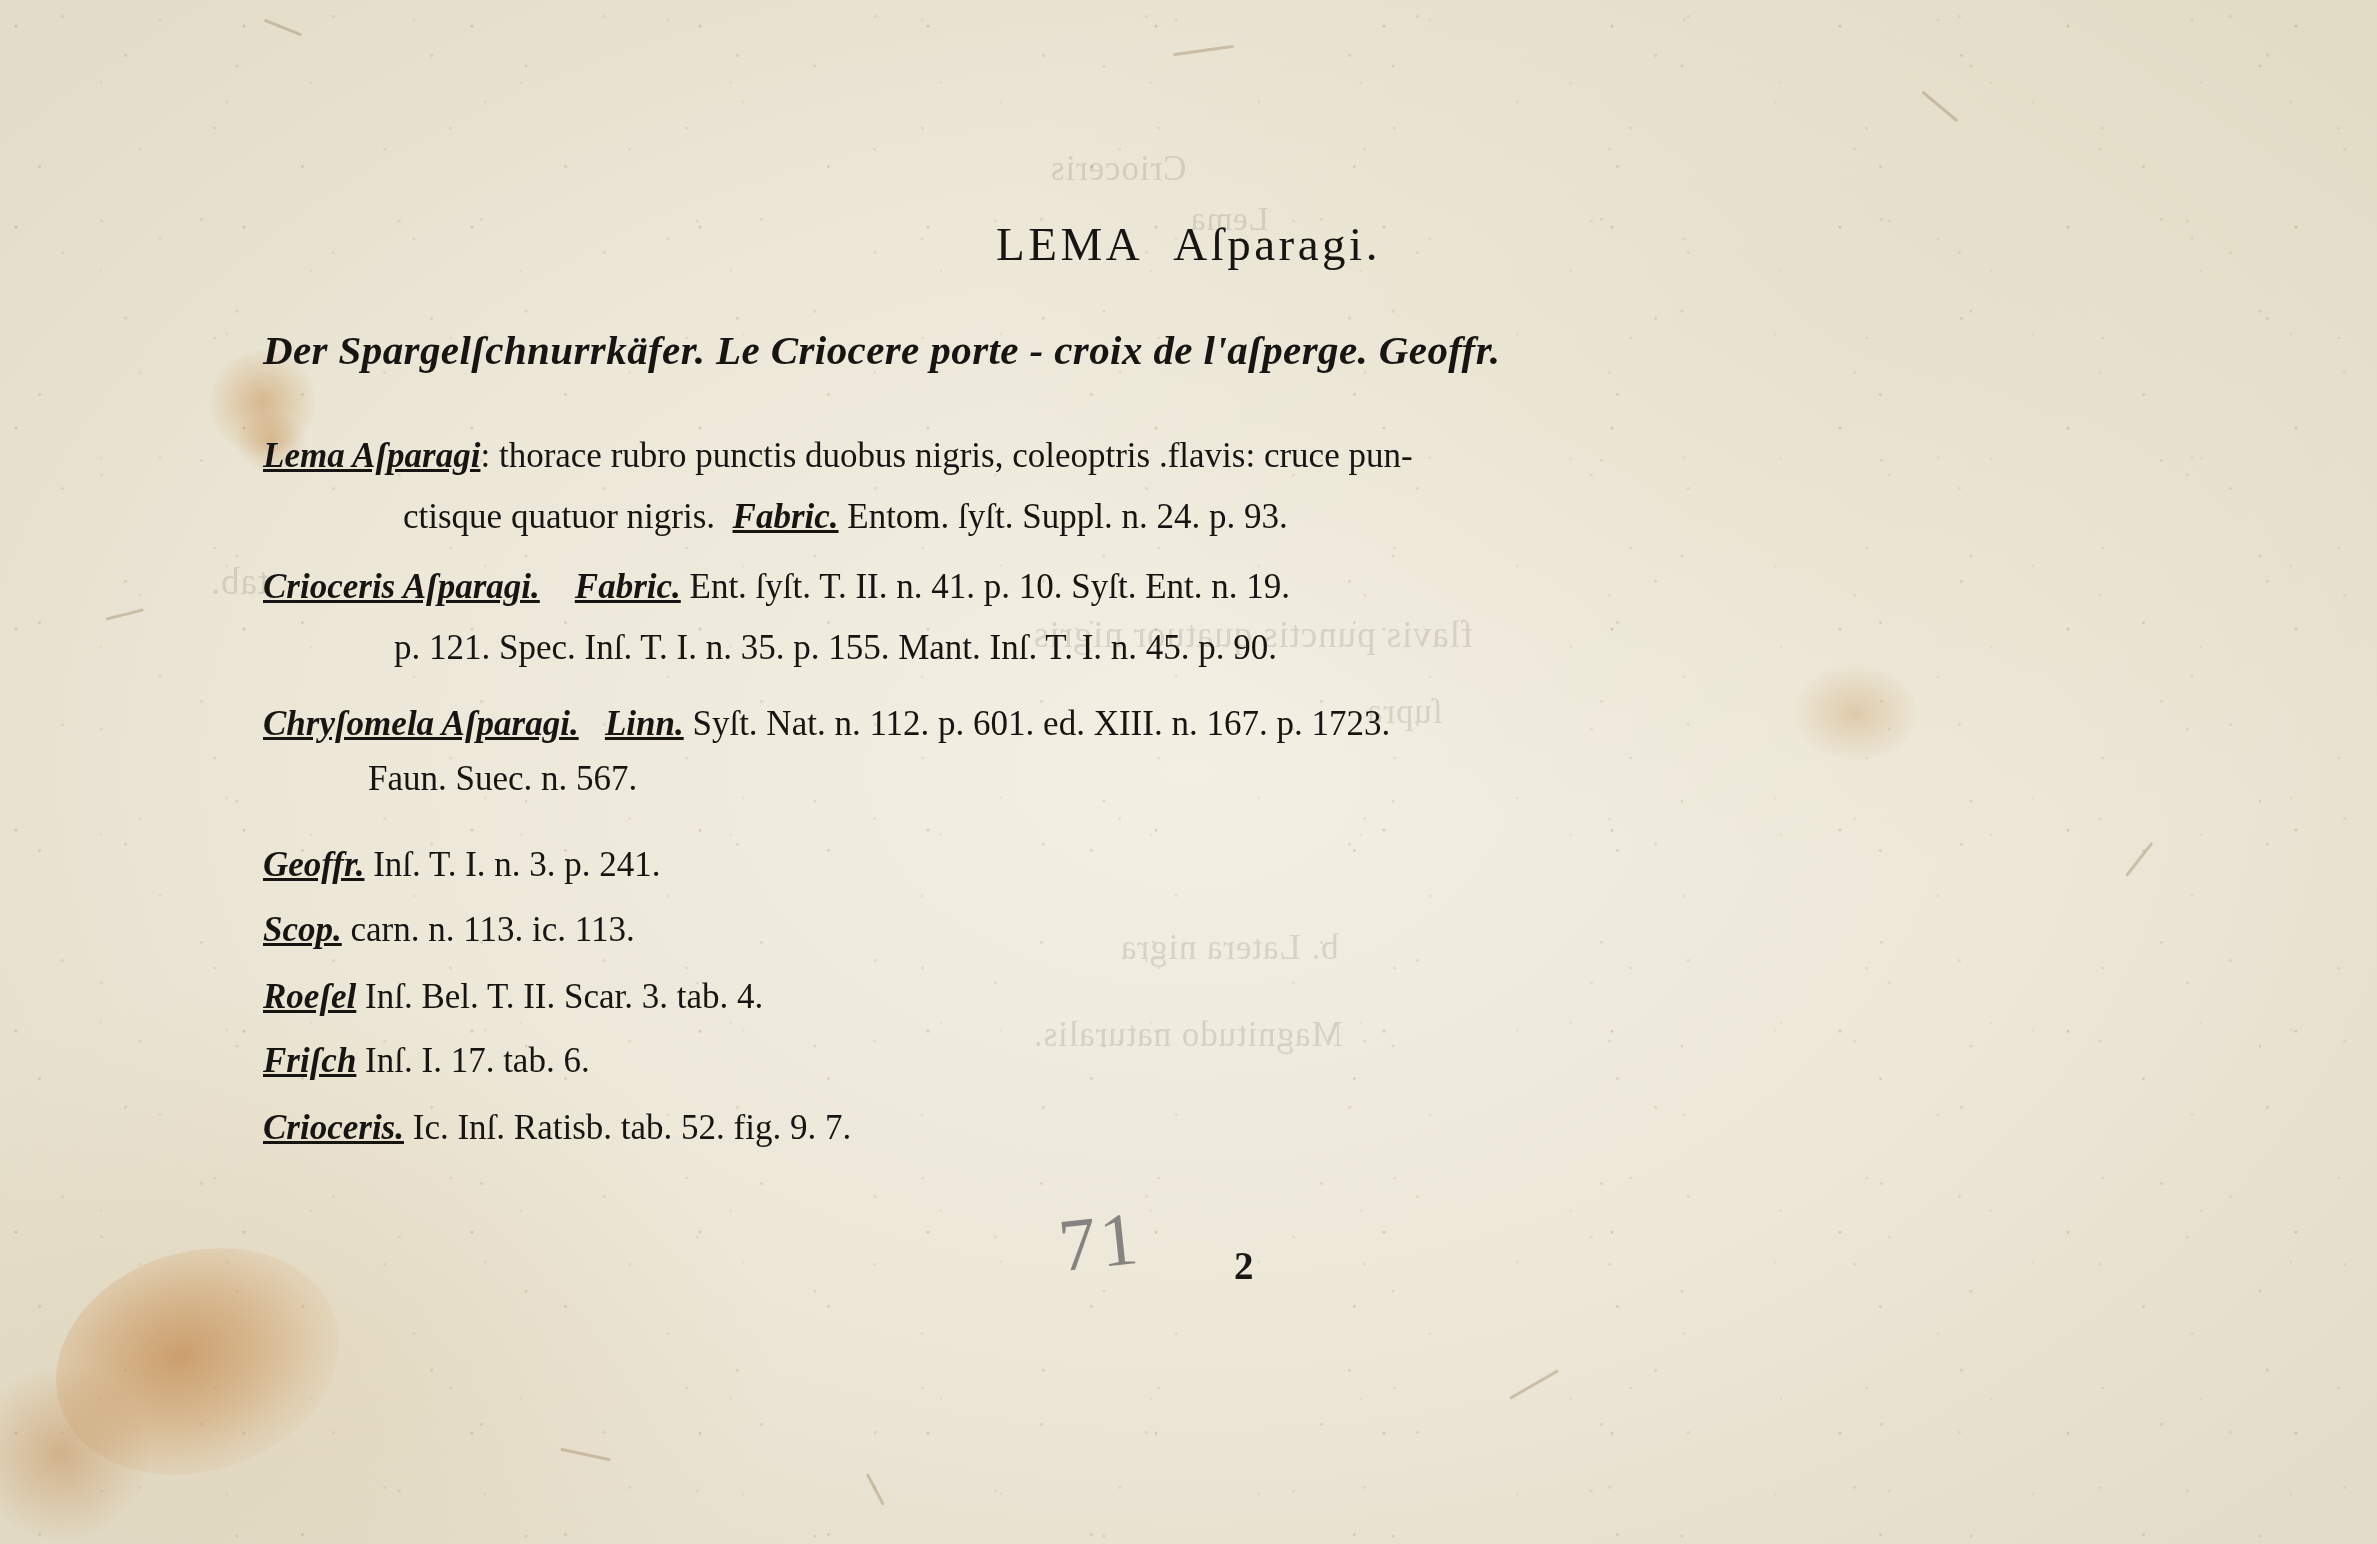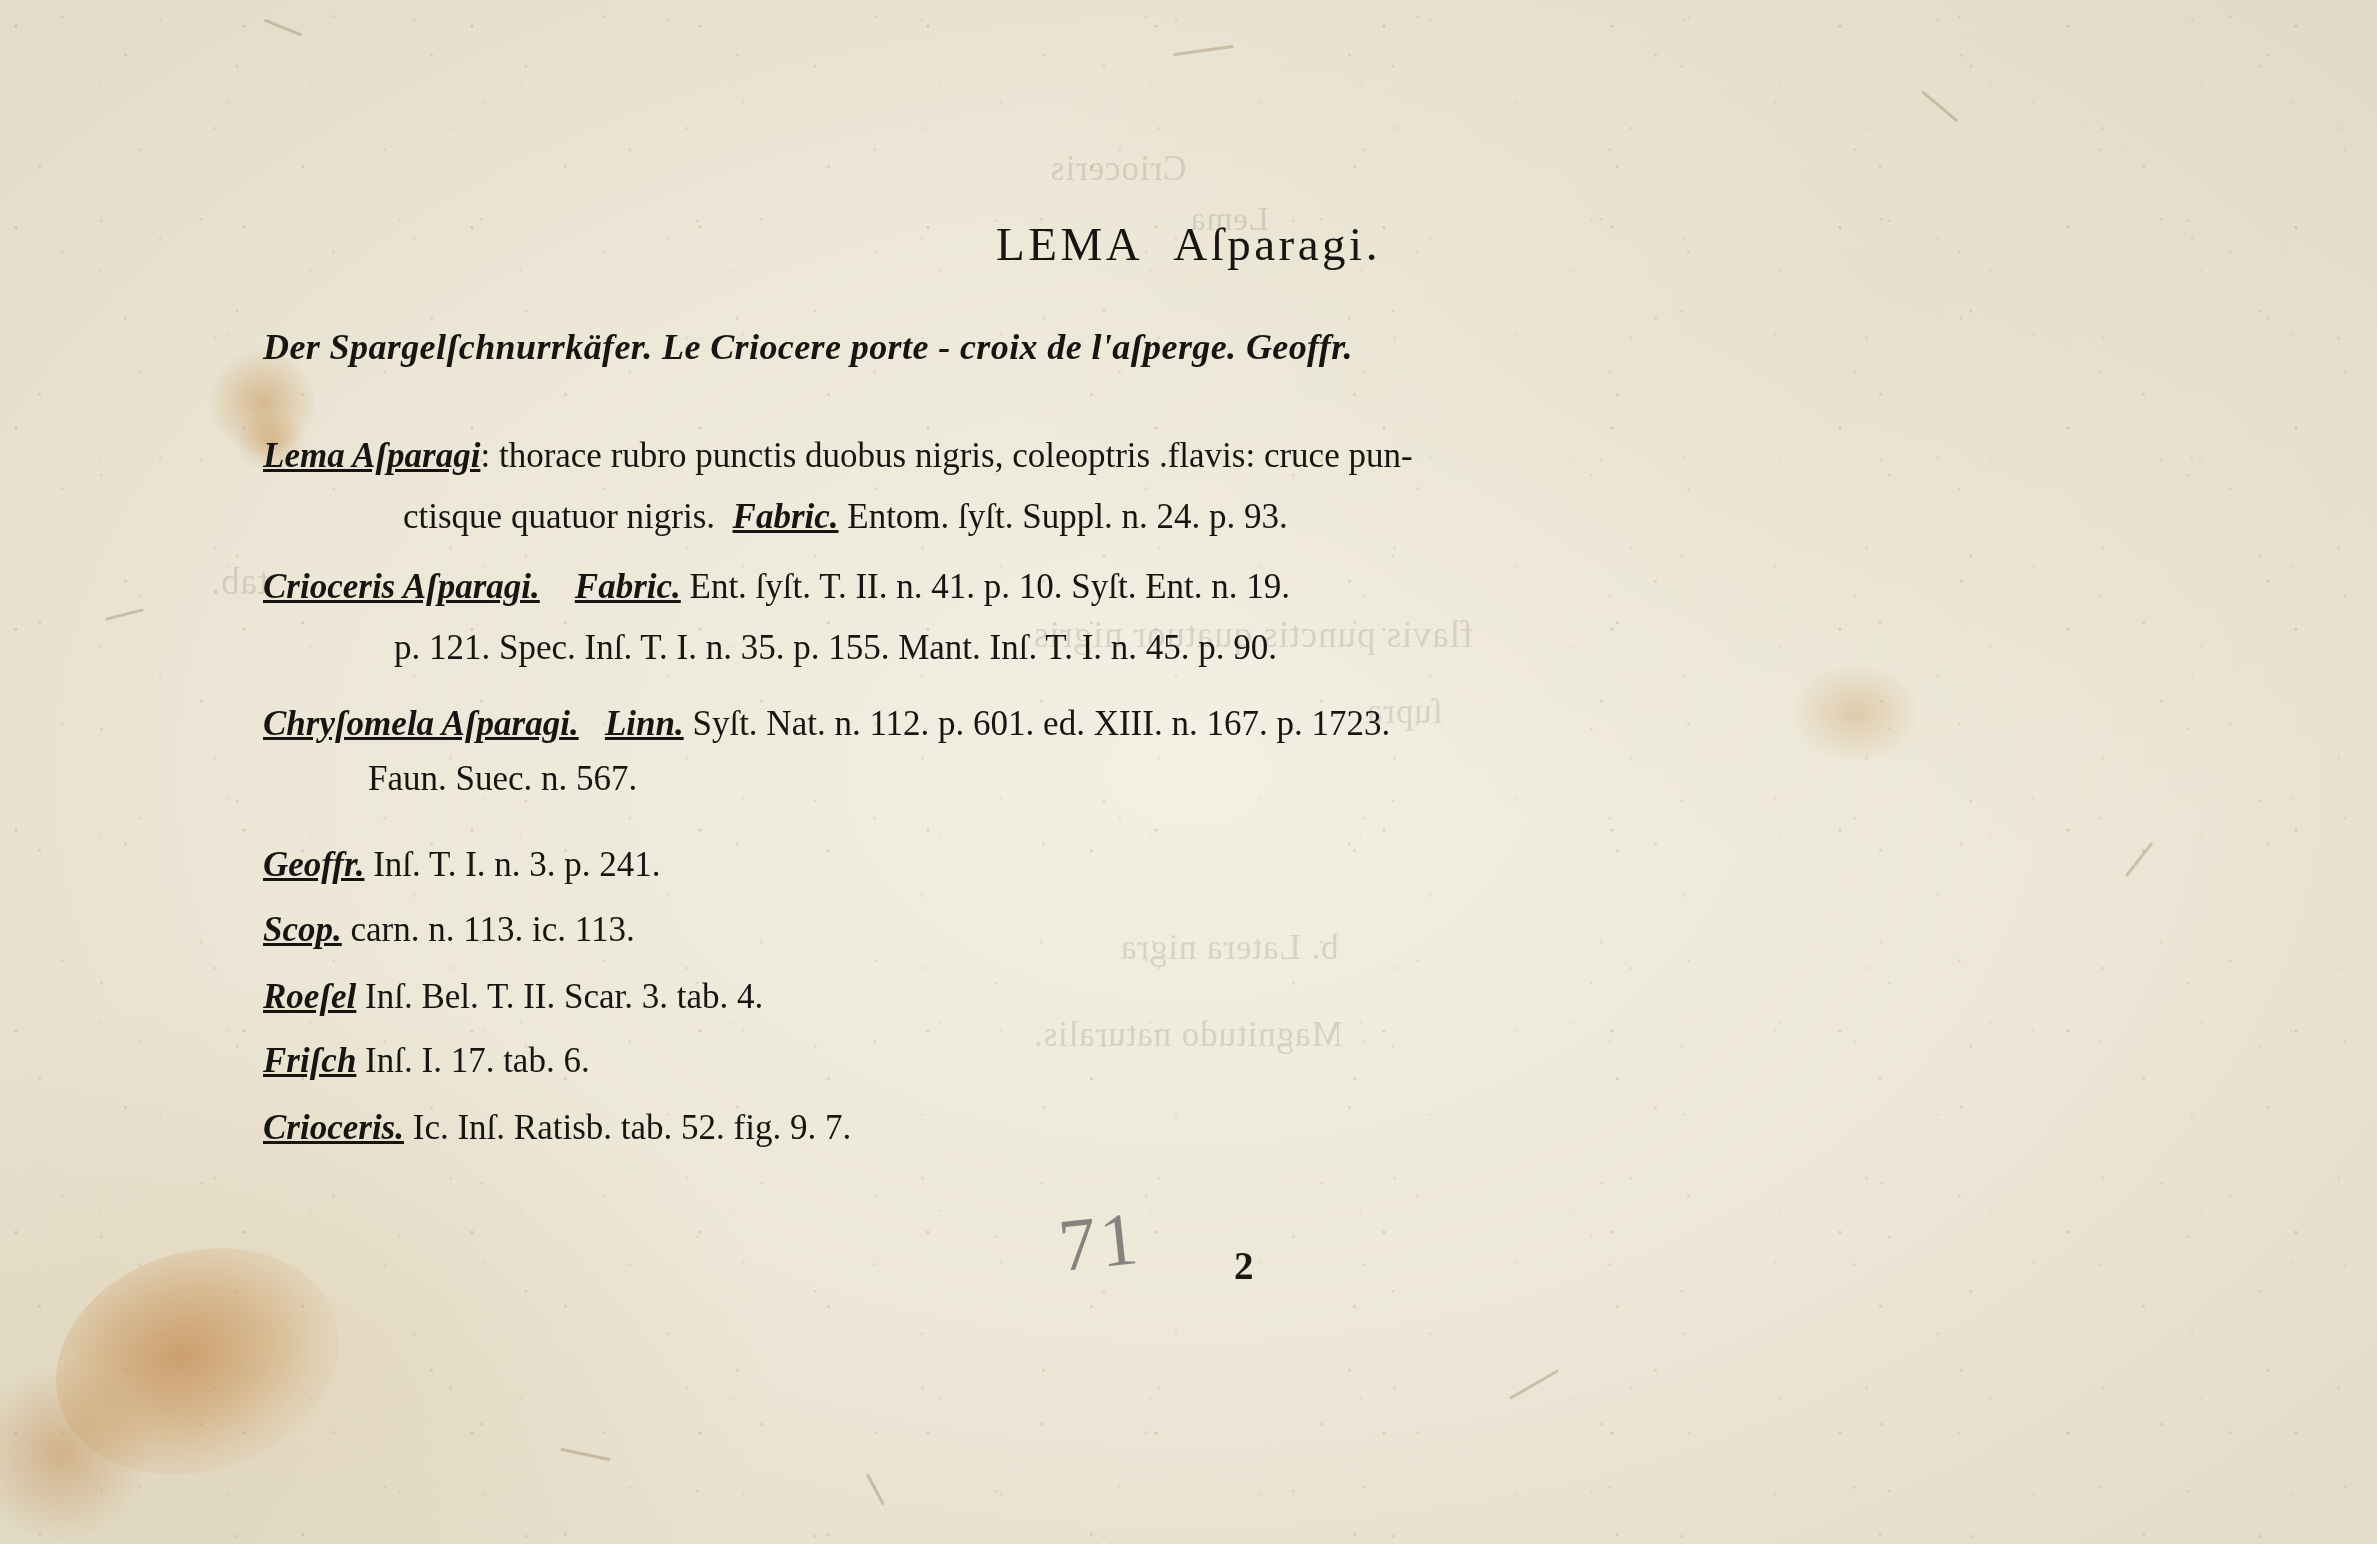--- a/index.html
+++ b/index.html
@@ -103,21 +103,21 @@
   }
   .heading .sp { display: inline-block; width: 30px; }
 
   .subheading {
     position: absolute;
     left: 263px;
     right: 219px;
     top: 326px;
     font-style: italic;
     font-weight: 700;
-    font-size: 36px;
+    font-size: 41px;
     letter-spacing: 0.4px;
     white-space: nowrap;
   }
 
   .block {
     position: absolute;
     left: 263px;
     right: 158px;
   }
   .line {

